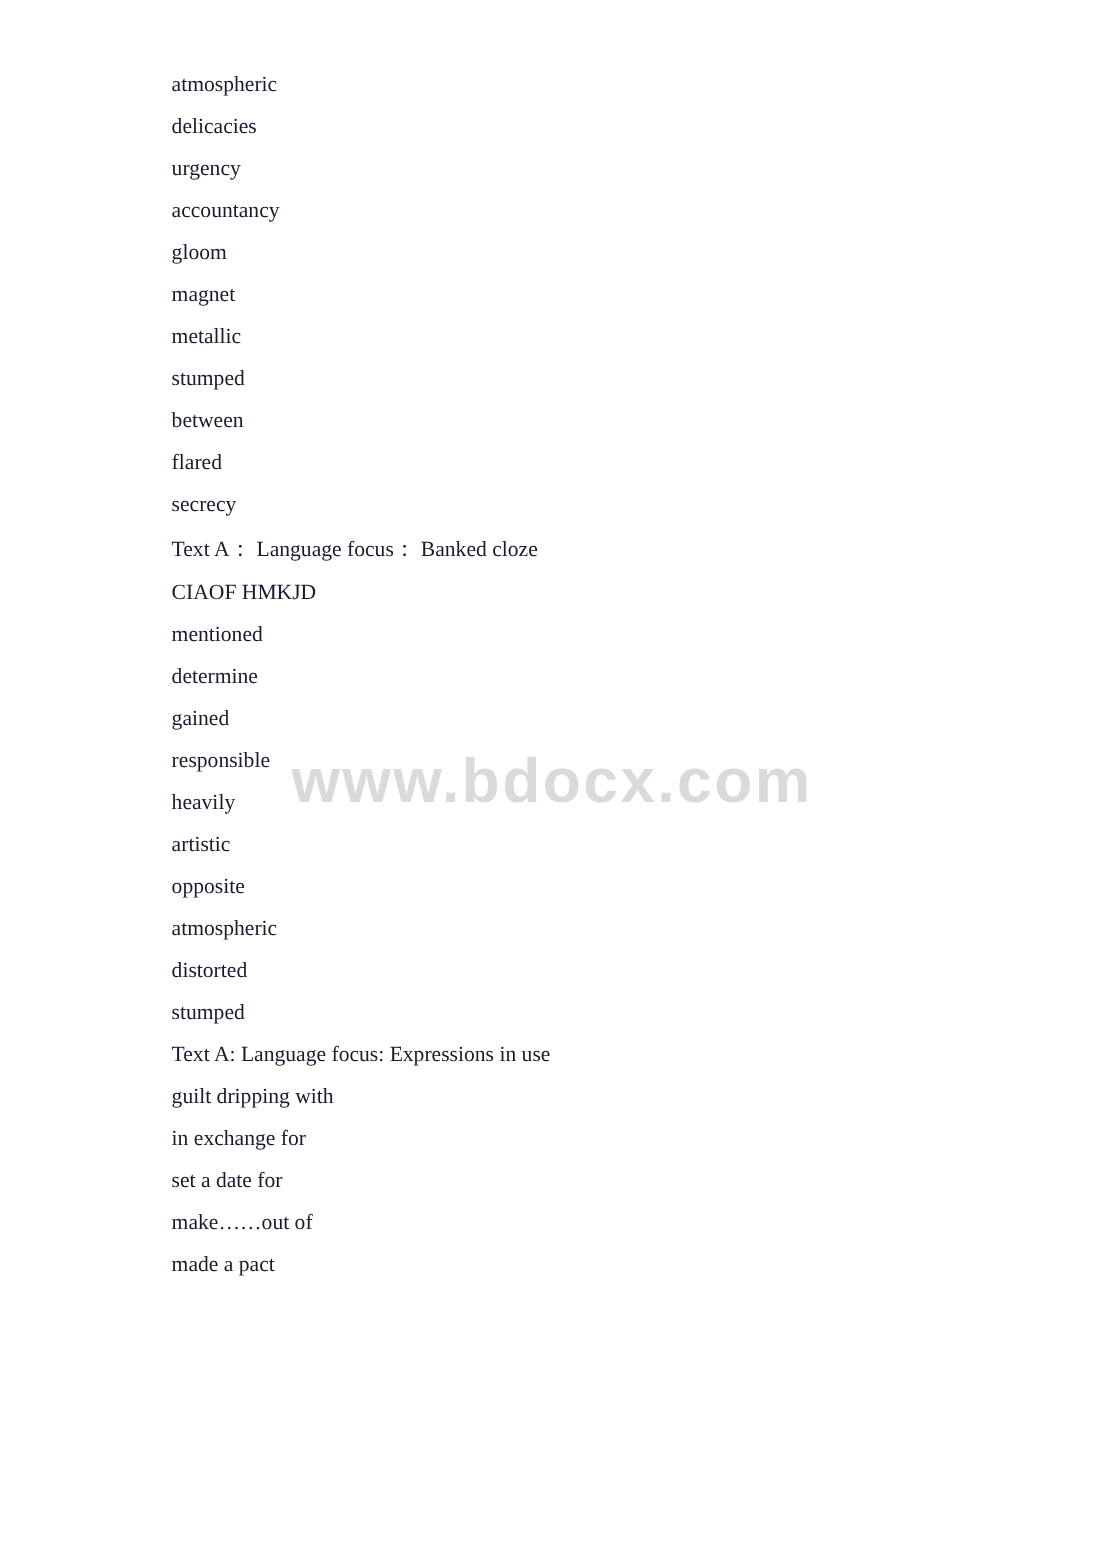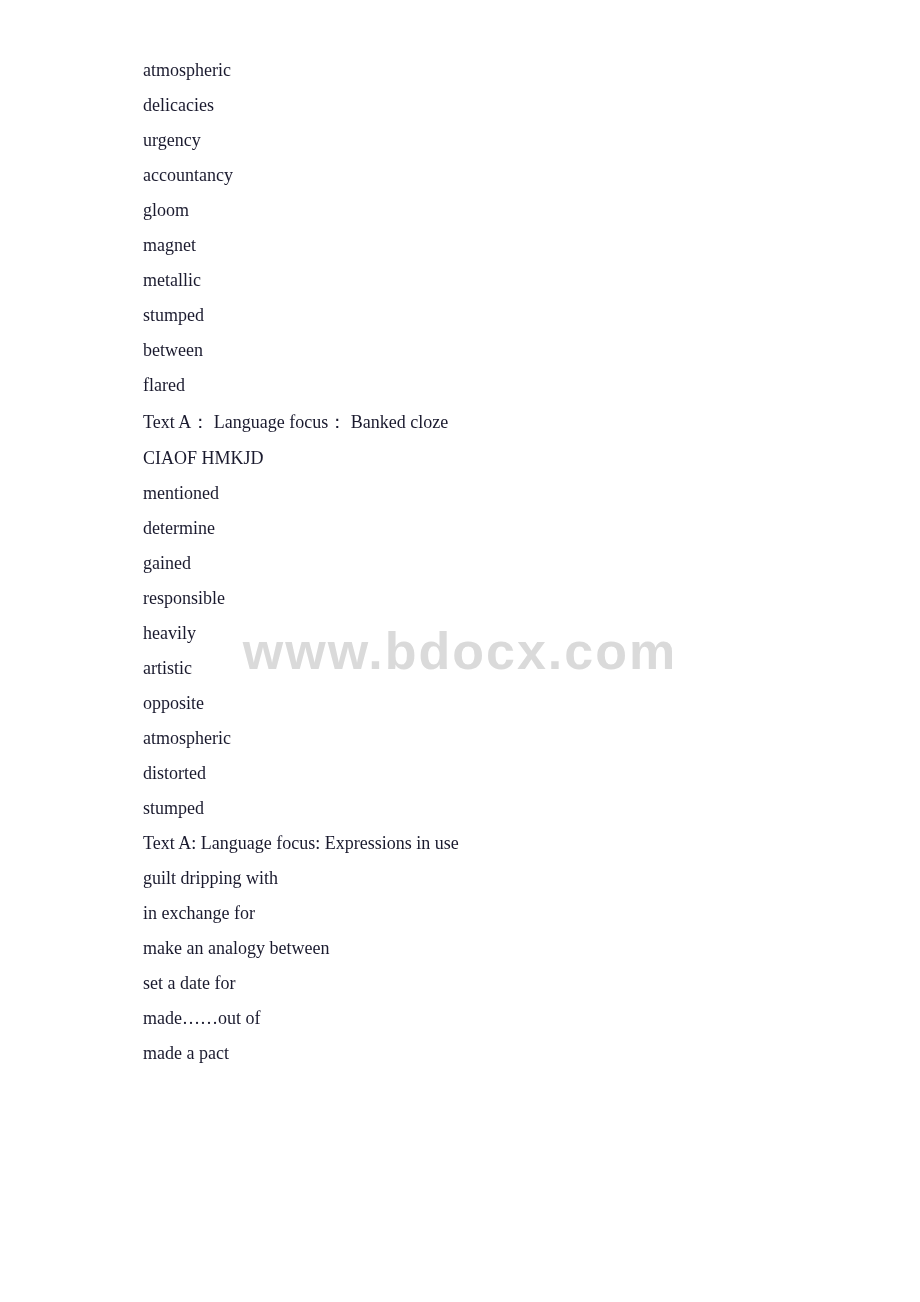--- a/index.html
+++ b/index.html
@@ -47,32 +47,32 @@
 <span class="word-list-item">atmospheric</span>
     <span class="word-list-item">delicacies</span>
     <span class="word-list-item">urgency</span>
     <span class="word-list-item">accountancy</span>
     <span class="word-list-item">gloom</span>
     <span class="word-list-item">magnet</span>
     <span class="word-list-item">metallic</span>
     <span class="word-list-item">stumped</span>
     <span class="word-list-item">between</span>
     <span class="word-list-item">flared</span>
+    <span class="word-list-item">secrecy</span>
     <span class="word-list-item">Text A：  Language focus：  Banked cloze</span>
     <span class="word-list-item">CIAOF HMKJD</span>
     <span class="word-list-item">mentioned</span>
     <span class="word-list-item">determine</span>
     <span class="word-list-item">gained</span>
     <span class="word-list-item">responsible</span>
     <span class="word-list-item">heavily</span>
     <span class="word-list-item">artistic</span>
     <span class="word-list-item">opposite</span>
     <span class="word-list-item">atmospheric</span>
     <span class="word-list-item">distorted</span>
     <span class="word-list-item">stumped</span>
     <span class="word-list-item">Text A: Language focus: Expressions in use</span>
     <span class="word-list-item">guilt dripping with</span>
     <span class="word-list-item">in exchange for</span>
-    <span class="word-list-item">make an analogy between</span>
     <span class="word-list-item">set a date for</span>
-    <span class="word-list-item">made……out of</span>
+    <span class="word-list-item">make……out of</span>
     <span class="word-list-item">made a pact</span>
   </div>
 
 </body></html>

